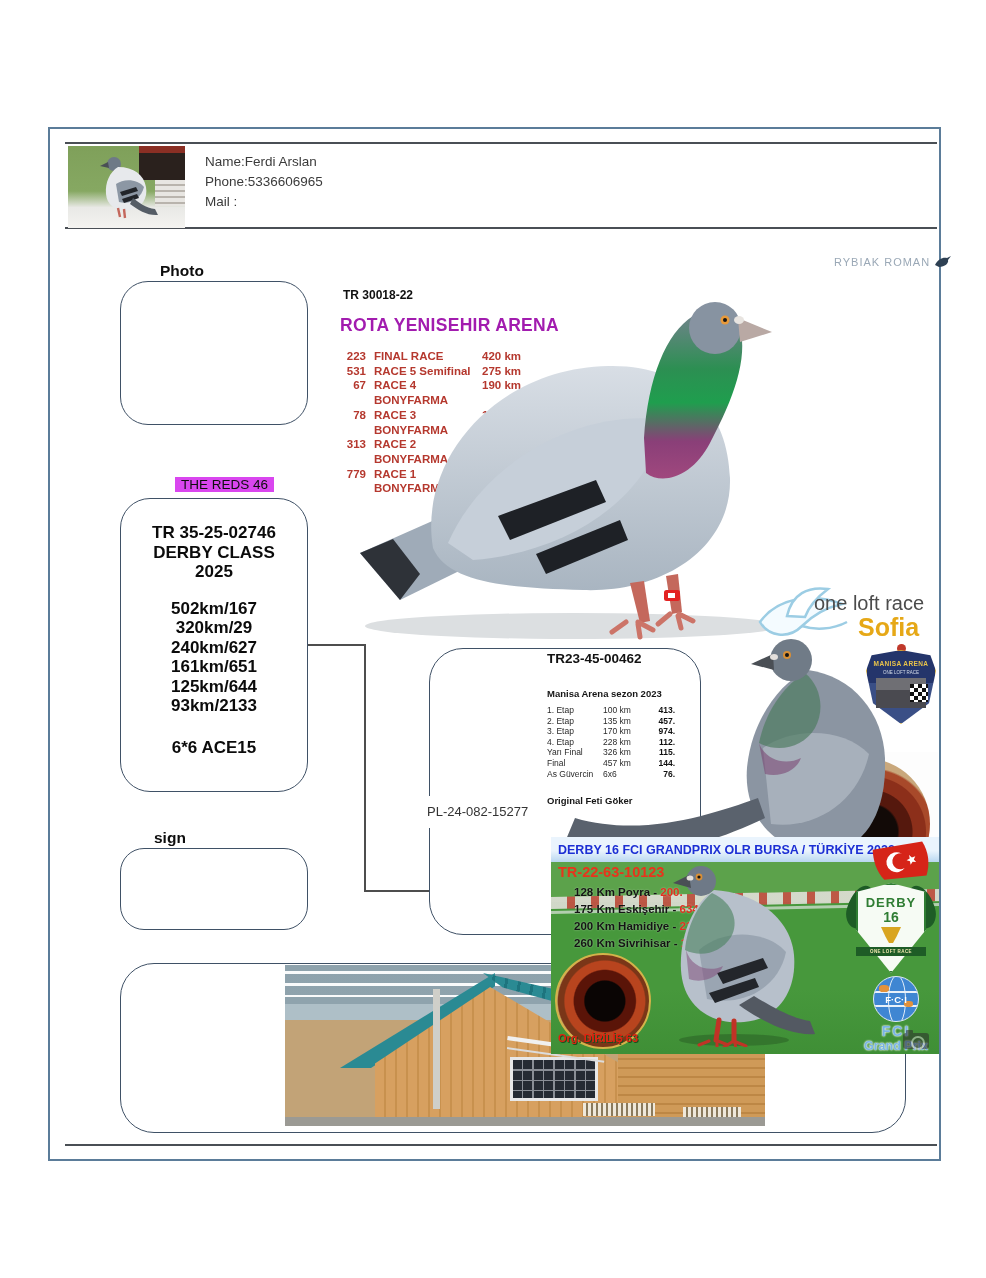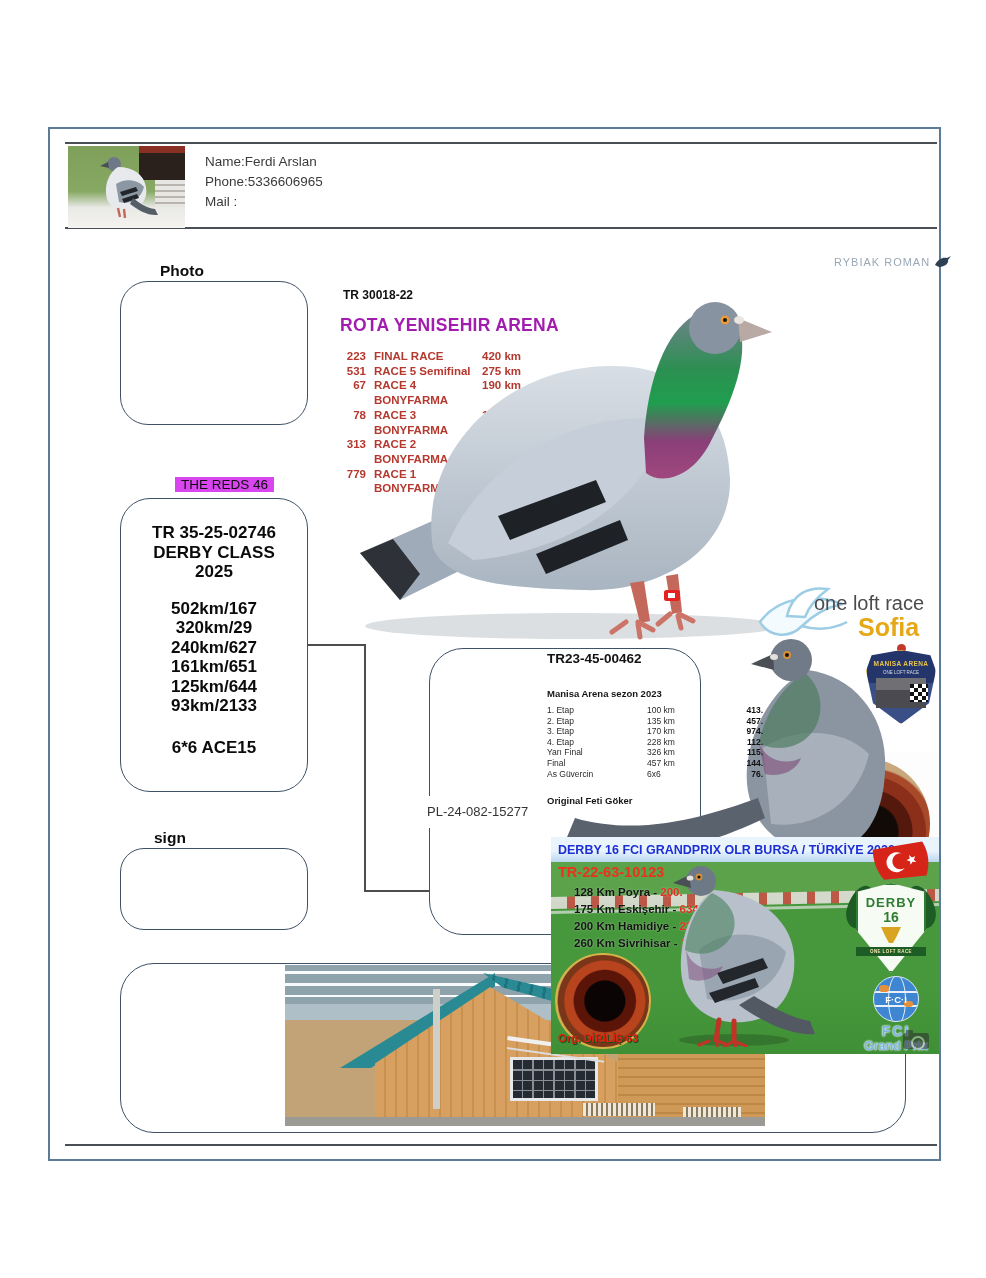--- a/index.html
+++ b/index.html
@@ -57,21 +57,21 @@
   .connA { left:308px; top:644px; width:57px; height:1.6px; }
   .connB { left:364px; top:644px; width:1.6px; height:247px; }
   .connC { left:364px; top:890px; width:66px; height:1.6px; }
 
   
   .dam-box { left:429px; top:648px; width:272px; height:287px; border:1.6px solid #3f5166; border-radius:34px; background:#fff; z-index:3; }
   .dam-text { left:547px; top:651px; z-index:7; }
   .dam-ring { font-weight:bold; font-size:13.5px; color:#121212; }
   .dam-season { margin-top:22px; font-weight:bold; font-size:9.5px; color:#161616; }
   .dam-rows { margin-top:6px; font-size:8.5px; color:#2a2a2a; }
-  .dam-row { display:flex; line-height:10.6px;gap:44px; }
+  .dam-row { display:flex; line-height:10.6px; }
   .dam-row .stg { width:56px; }
   .dam-row .dst { width:44px; }
   .dam-row .res { width:28px; text-align:right; font-weight:bold; color:#101010; }
   .dam-breeder { margin-top:16px; font-weight:bold; font-size:9.5px; color:#161616; }
 
   .pl-patch { left:413px; top:796px; width:134px; height:32px; background:#fff; z-index:8; }
   .pl-ring { left:427px; top:804px; font-size:13px; color:#333; z-index:9; }
 
   
   .sofia { left:752px; top:580px; z-index:9; }

